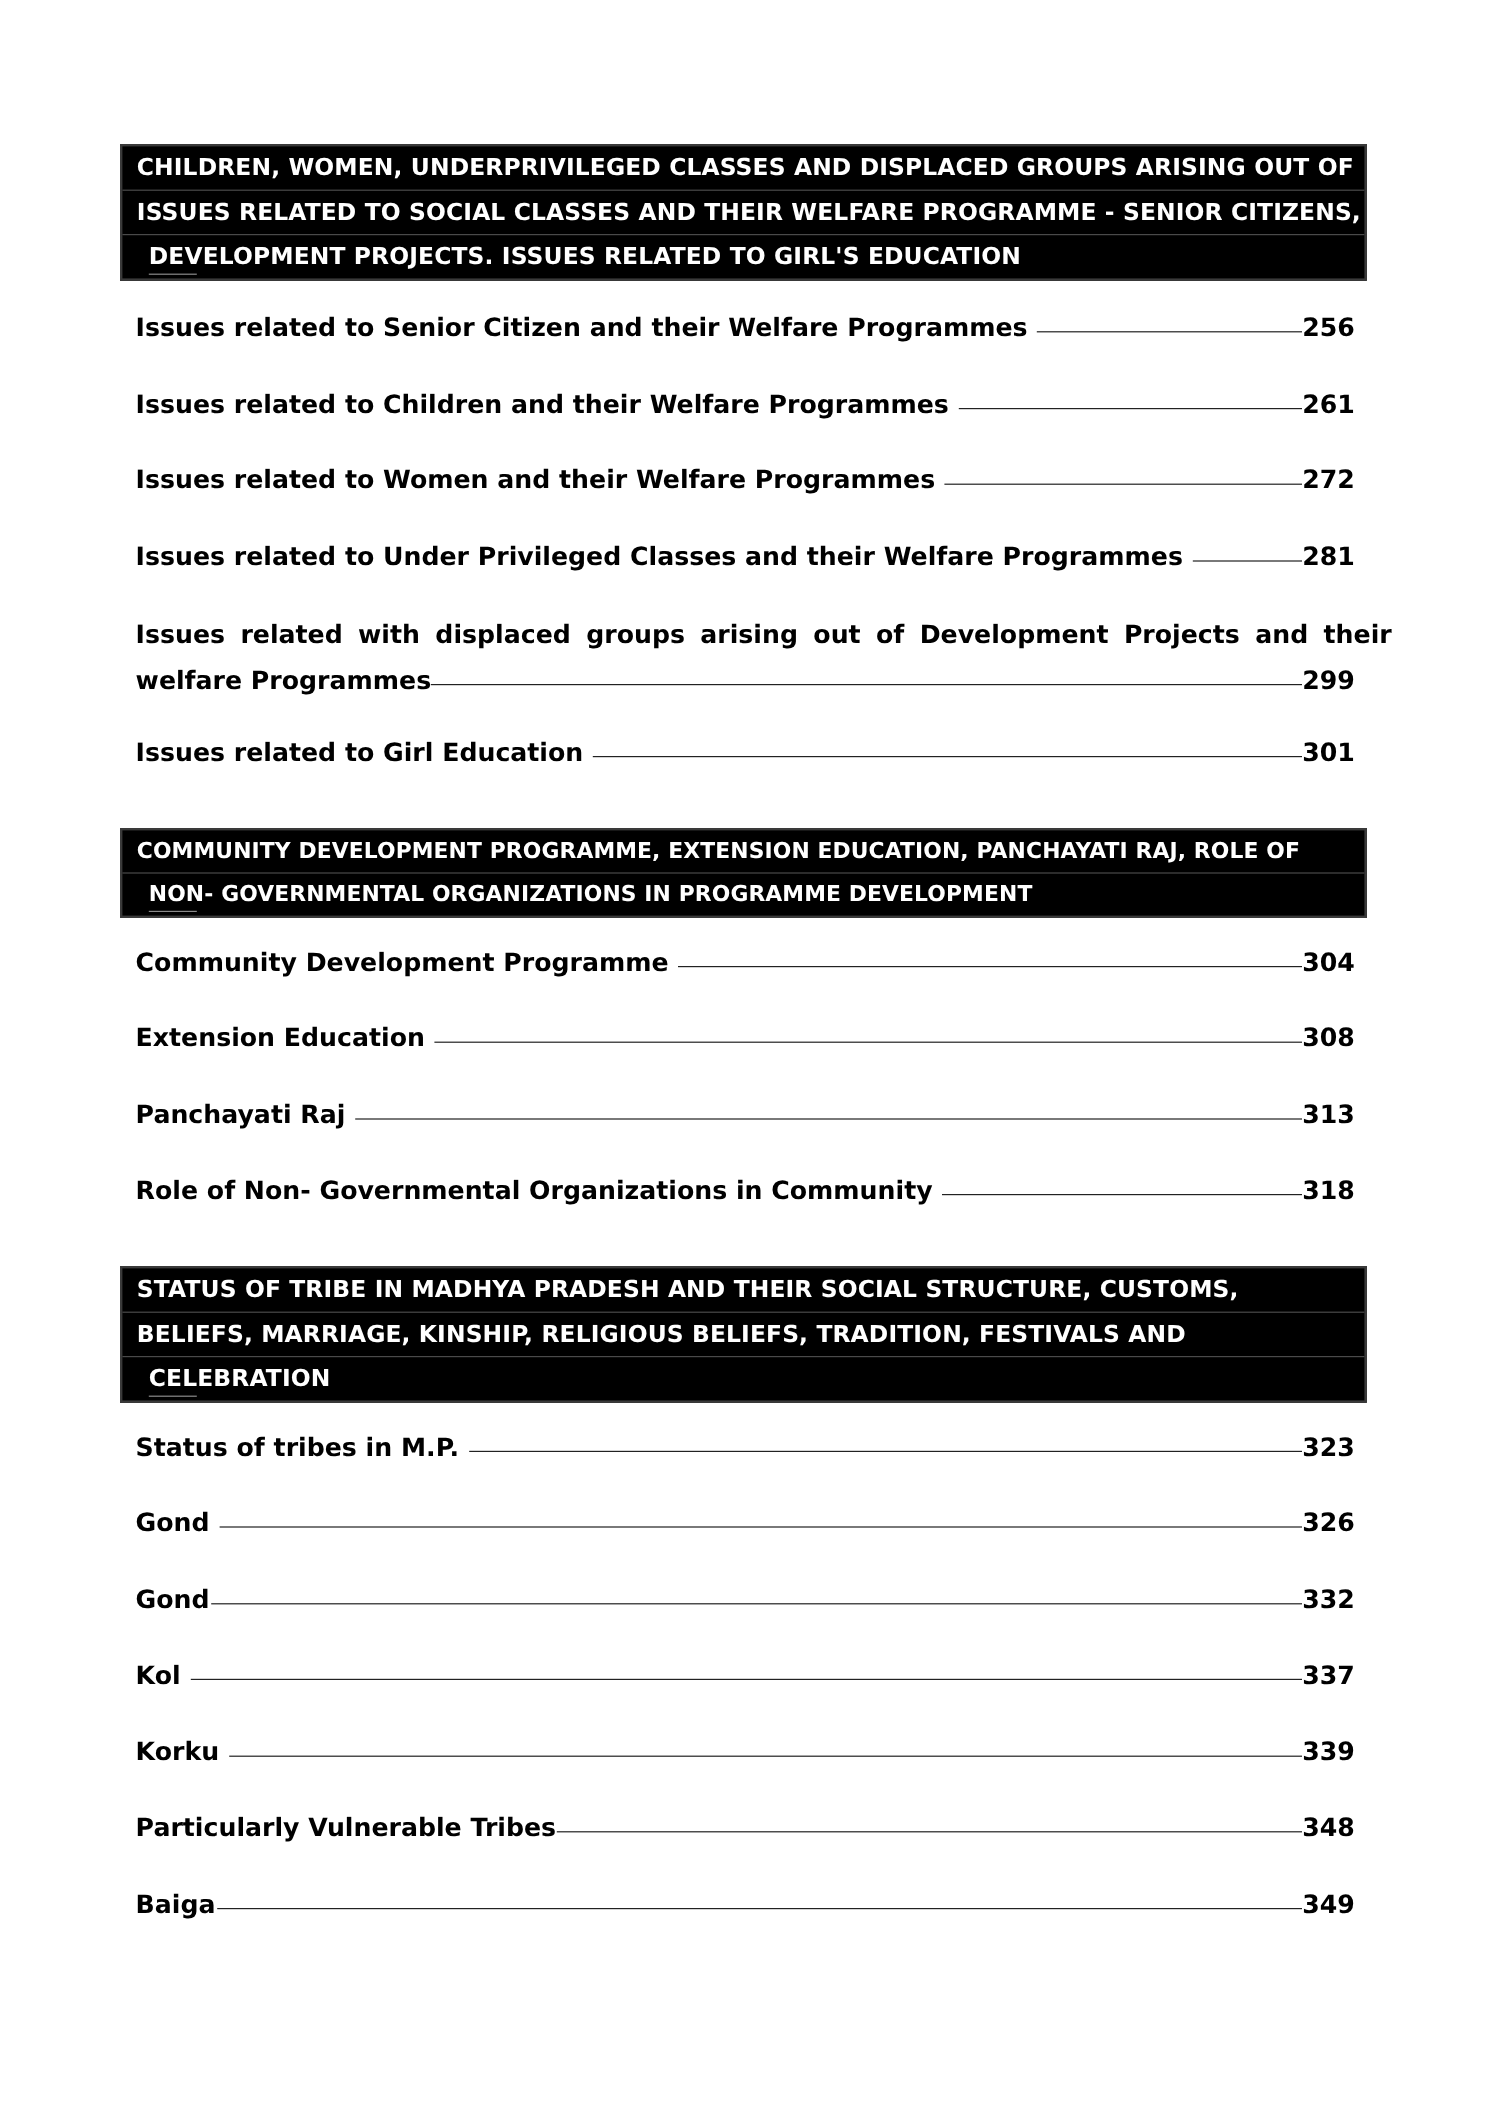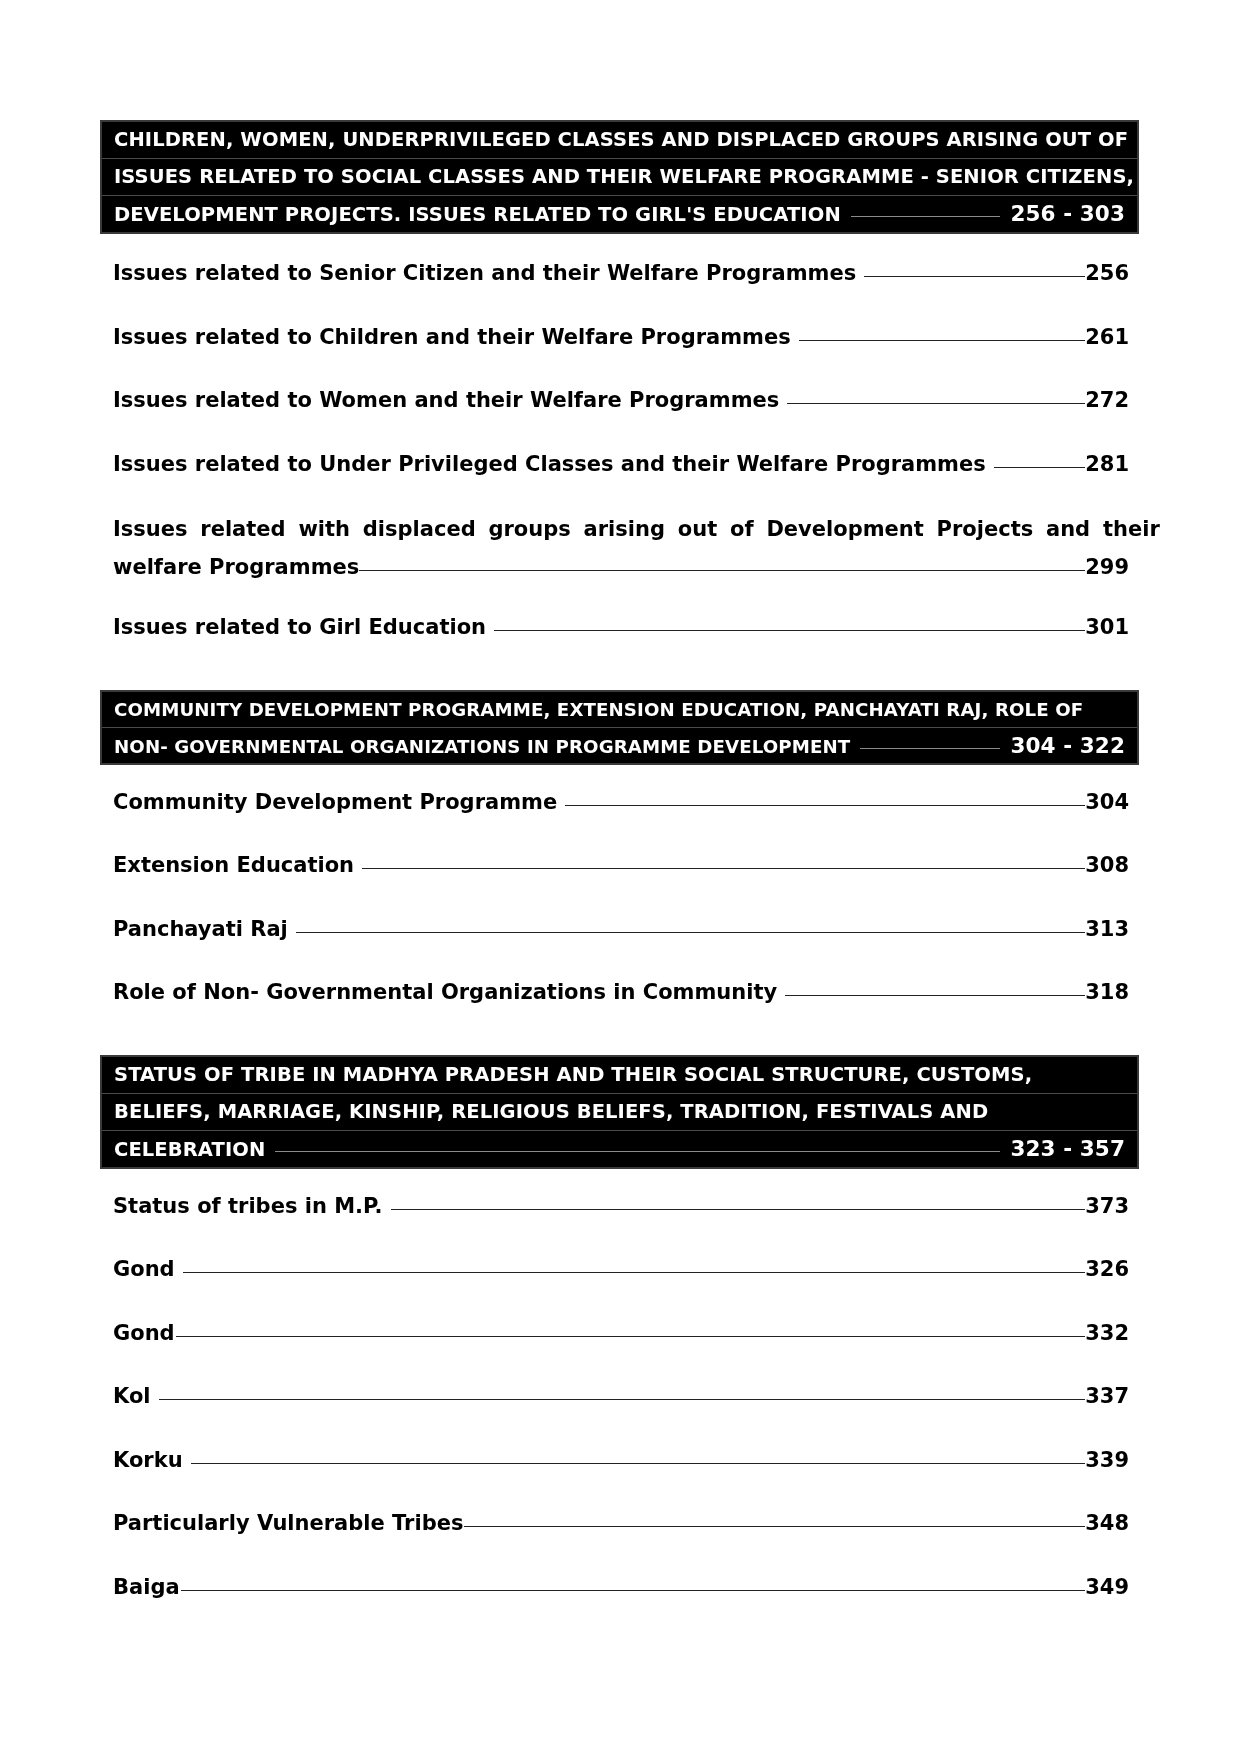--- a/index.html
+++ b/index.html
@@ -17,21 +17,21 @@
   .box-line {
     height: 36px; line-height: 36px; padding: 0 12px;
     border-bottom: 1px solid #4a4a4a; white-space: nowrap; overflow: hidden;
     display: flex; align-items: baseline;
   }
   .box-line:last-child { border-bottom: none; }
   .box-line.justify { justify-content: space-between; }
   .box1 .box-line { font-size: 19.5px; }
   .box2 .box-line { font-size: 18.2px; height: 35px; line-height: 35px; }
   .box3 .box-line { font-size: 19.5px; }
-  .box-last { display: flex; align-items: baseline; }
+  .box-last { display: flex; align-items: baseline; flex-direction: column; }
   .box-last .leader-box { flex: 1; border-bottom: 1.5px solid #8a8a8a; margin: 0 10px; transform: translateY(-4px); min-width: 40px; }
   .box-range { font-size: 21.5px; }
 
   .entries { padding: 12px 10px 0 13px; }
   .entry {
     display: flex; align-items: baseline; font-weight: bold; font-size: 21px;
     height: 63.5px; line-height: 63.5px;
   }
   .entry .title { white-space: nowrap; }
   .entry .leader { flex: 1; border-bottom: 1.5px solid #222; margin-left: 8px; transform: translateY(-3px); }
@@ -147,21 +147,21 @@
       <span>CELEBRATION</span>
       <span class="leader-box"></span>
       <span class="box-range">323 - 357</span>
     </div>
   </div>
 
   <div class="entries" style="padding-top:6px;">
     <div class="entry">
         <span class="title">Status of tribes in M.P.</span>
         <span class="leader"></span>
-        <span class="pg">373</span>
+        <span class="pg">323</span>
       </div>
     <div class="entry">
         <span class="title">Gond</span>
         <span class="leader"></span>
         <span class="pg">326</span>
       </div>
     <div class="entry">
         <span class="title">Gond</span>
         <span class="leader tight"></span>
         <span class="pg">332</span>

